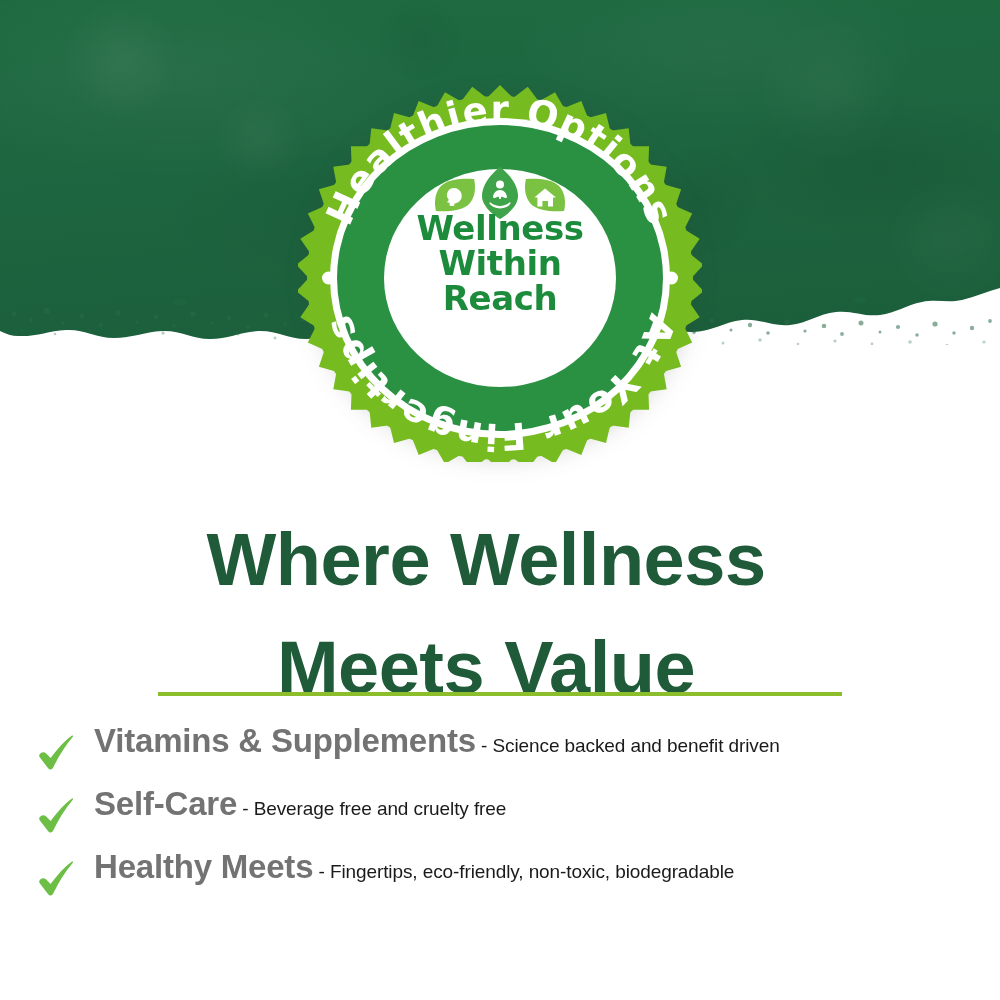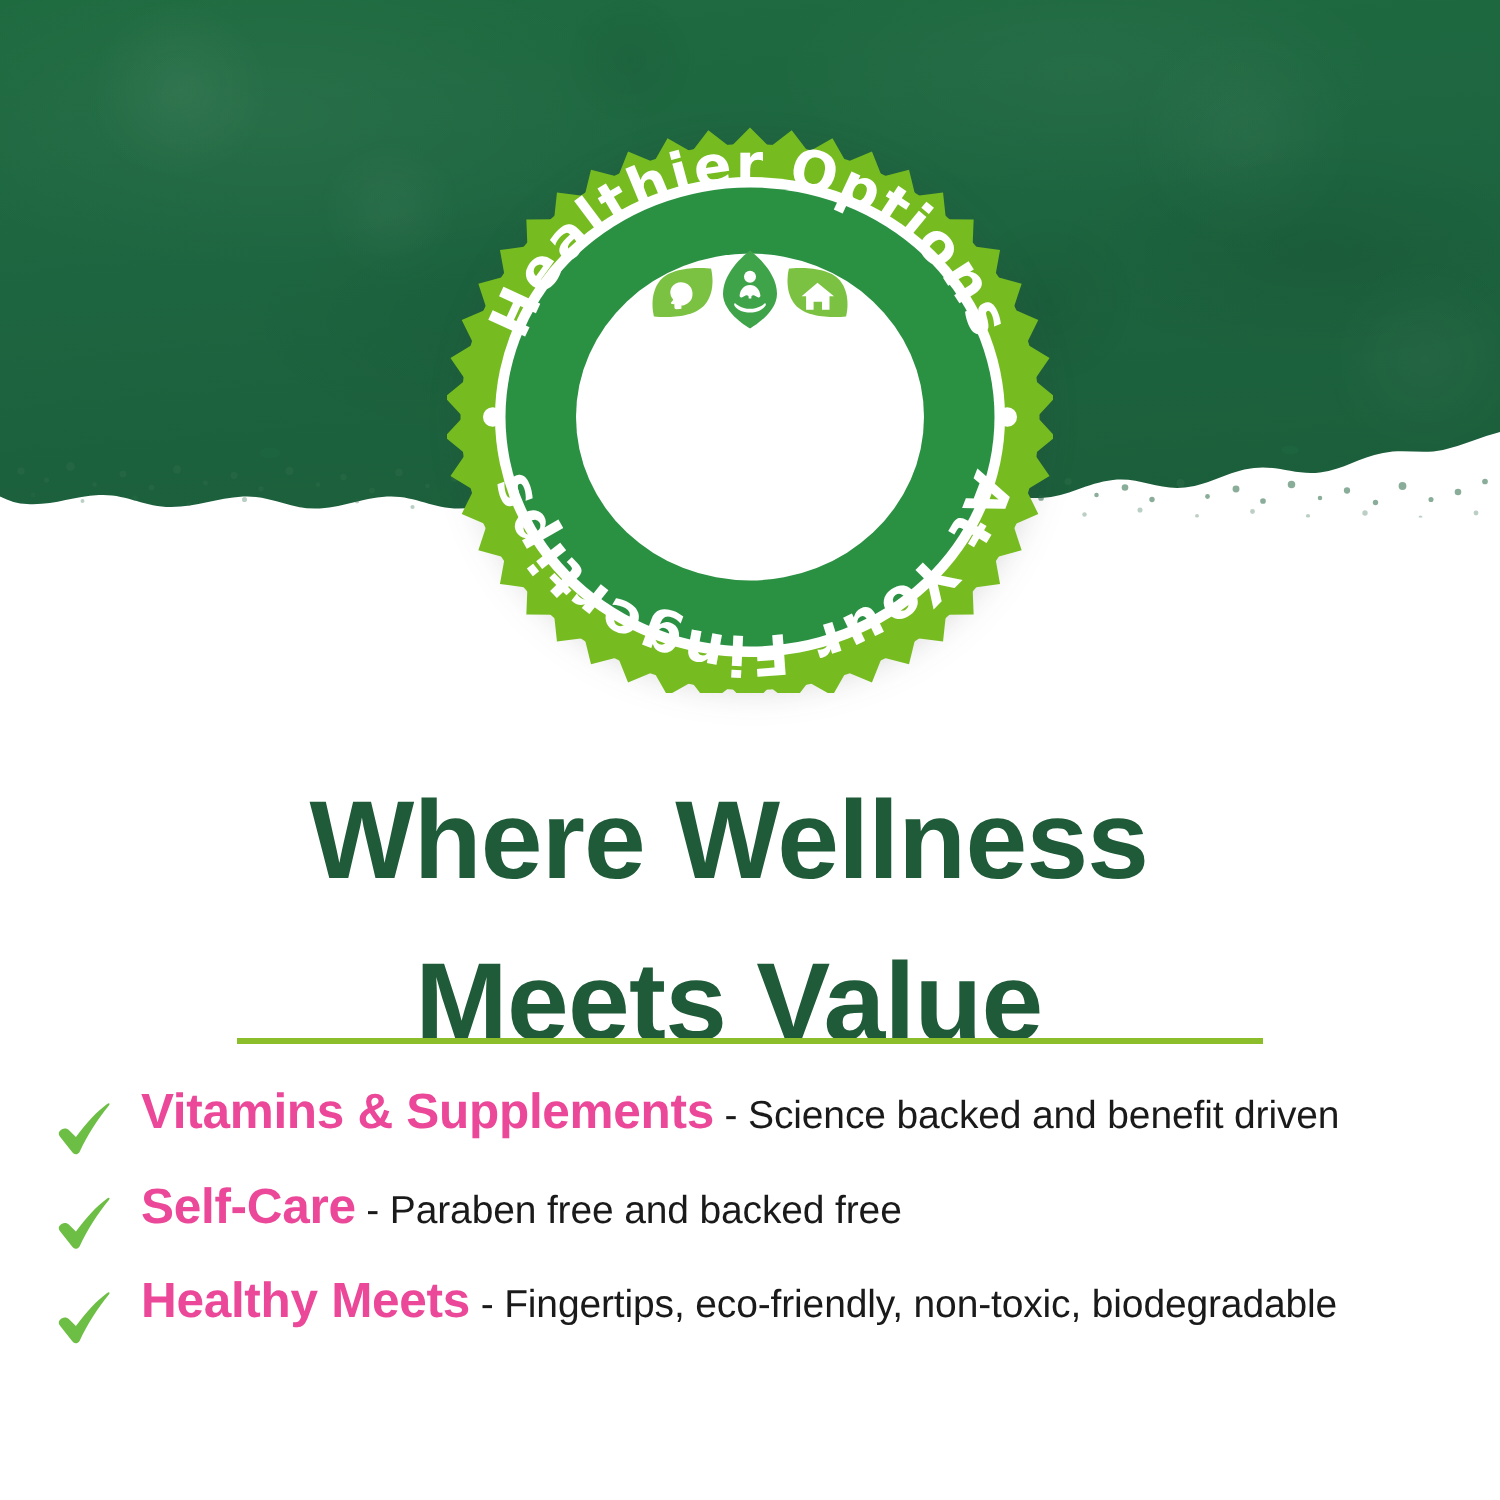--- a/index.html
+++ b/index.html
@@ -179,31 +179,31 @@
     display: flex;
     align-items: center;
     justify-content: flex-start;
     padding-left: 6px;
   }
   .bullet-text {
     display: block;
     white-space: nowrap;
   }
   .b-label {
-    color: #ec4899;
+    color: #737373;
     font-family: "Liberation Sans Narrow", "Liberation Sans", sans-serif;
     font-weight: bold;
     font-size: 33px;
     letter-spacing: -0.2px;
   }
   .b-desc {
     color: #1a1a1a;
     font-family: "Liberation Sans", sans-serif;
     font-weight: normal;
-    font-size: 26px;
+    font-size: 19px;
     letter-spacing: -0.1px;
   }
 </style>
 </head>
 <body>
 
 <div id="poster">
 
   <div class="header-band">
     <svg width="0" height="0" style="position:absolute" aria-hidden="true">
@@ -397,20 +397,25 @@
           <path d="M21,24 c-4.0,0 -6.4,3.0 -6.9,6.6 c-0.2,1.3 0.6,2.0 1.7,1.5 l2.6,-1.2 c0.9,-0.4 1.7,0.2 1.7,1.1 l0,1.0 l1.8,0 l0,-1.0 c0,-0.9 0.8,-1.5 1.7,-1.1 l2.6,1.2 c1.1,0.5 1.9,-0.2 1.7,-1.5 C27.4,27.0 25.0,24 21,24 Z" fill="#ffffff"></path>
           <path d="M11.5,36.5 c0,0 3.5,3.4 9.5,3.4 c6.0,0 9.5,-3.4 9.5,-3.4 c0.9,-0.8 1.4,0.3 0.8,1.3 c-1.6,2.6 -5.6,4.6 -10.3,4.6 c-4.7,0 -8.7,-2.0 -10.3,-4.6 C10.1,36.8 10.6,35.7 11.5,36.5 Z" fill="#ffffff"></path>
         </svg>
 
         <svg width="44" height="44" viewBox="0 0 44 44">
           <path d="M3,3 C3,3 28,0 37,11 C45,21 41,35 41,35 C41,35 16,38 7,27 C-1,17 3,3 3,3 Z" fill="#7cc242"></path>
           <path d="M22,12.5 L33,21.5 l-3.0,0 l0,9.0 l-5.0,0 l0,-5.4 l-5.6,0 l0,5.4 l-5.0,0 l0,-9.0 l-3.0,0 Z" fill="#ffffff"></path>
         </svg>
       </div>
 
+      <div class="badge-title">
+        <div>Wellness</div>
+        <div>Within</div>
+        <div>Reach</div>
+      </div>
     </div>
   </div>
 
   <div class="headline">
     <span class="l1">Where Wellness</span>
     <span class="l2">Meets Value</span>
   </div>
 
   <div class="divider"></div>
 
@@ -431,21 +436,21 @@
 
     <div class="bullet-row">
       <span class="check-cell">
         <svg width="40" height="40" viewBox="0 0 40 40">
           <path d="M3.5,20.5 C5.5,18.0 8.0,17.6 10.2,19.6 L14.6,24.0 C22.0,14.2 28.2,7.4 35.4,2.0
                    C36.8,1.0 37.6,1.8 36.6,3.0 C29.0,12.2 22.4,22.6 17.2,33.6 C16.2,35.8 13.6,36.2 12.2,34.2
                    L3.9,23.6 C3.1,22.6 3.0,21.2 3.5,20.5 Z" fill="#6cbe45"></path>
         </svg>
       </span>
       <span class="bullet-text">
-        <span class="b-label">Self-Care</span><span class="b-desc"> - Paraben free and backed free</span>
+        <span class="b-label">Self-Care</span><span class="b-desc"> - Beverage free and cruelty free</span>
       </span>
     </div>
 
 
     <div class="bullet-row">
       <span class="check-cell">
         <svg width="40" height="40" viewBox="0 0 40 40">
           <path d="M3.5,20.5 C5.5,18.0 8.0,17.6 10.2,19.6 L14.6,24.0 C22.0,14.2 28.2,7.4 35.4,2.0
                    C36.8,1.0 37.6,1.8 36.6,3.0 C29.0,12.2 22.4,22.6 17.2,33.6 C16.2,35.8 13.6,36.2 12.2,34.2
                    L3.9,23.6 C3.1,22.6 3.0,21.2 3.5,20.5 Z" fill="#6cbe45"></path>

